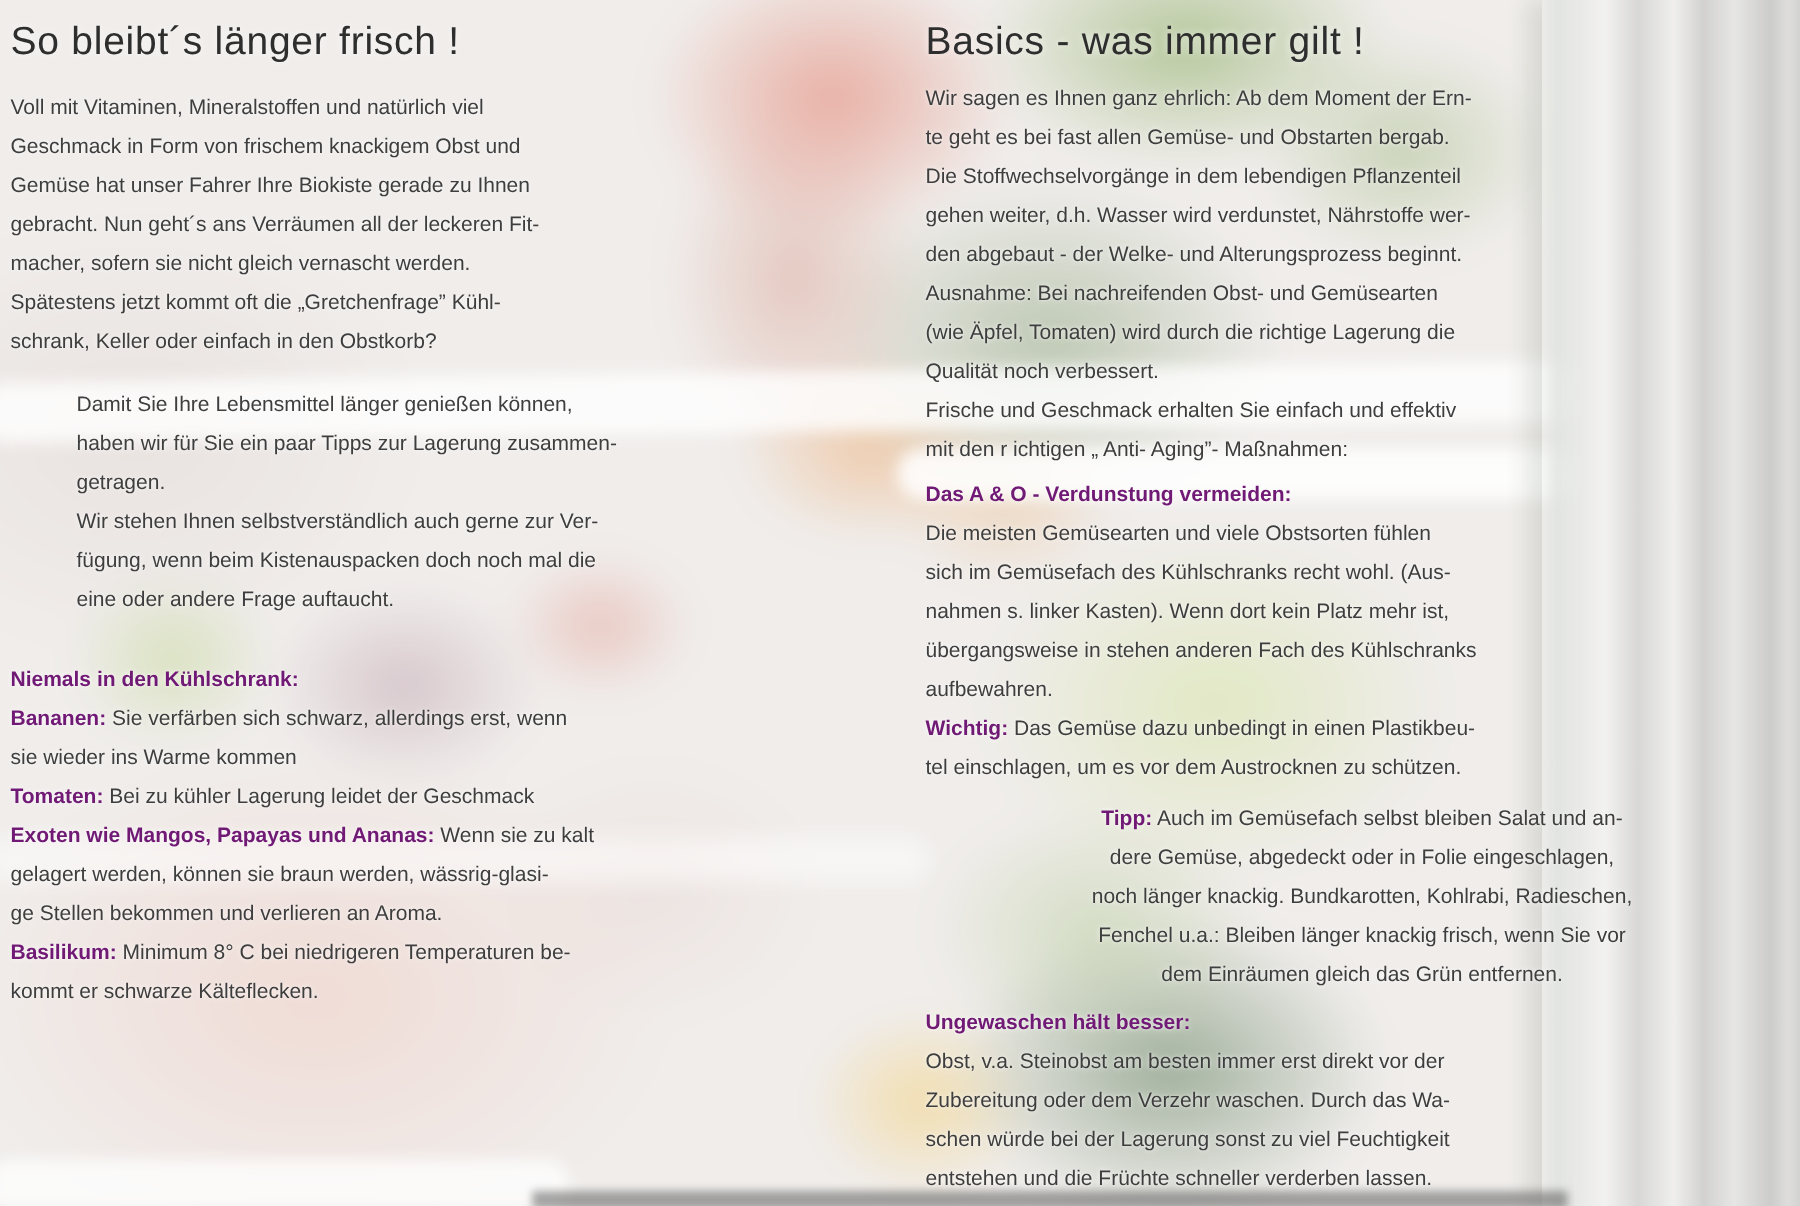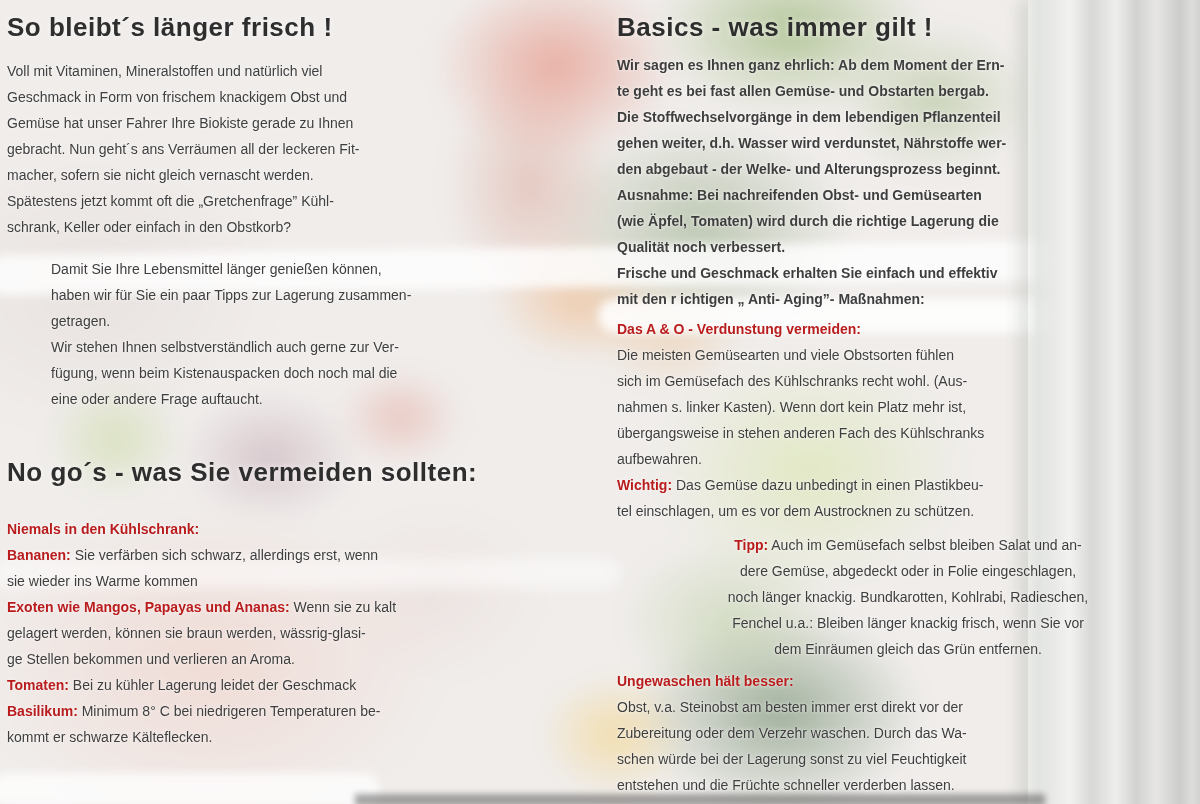--- a/index.html
+++ b/index.html
@@ -47,34 +47,34 @@
   .streak-a{left:-12px;top:248px;width:1065px;height:40px;transform:rotate(-.8deg);}
   .streak-b{left:598px;top:299px;width:455px;height:34px;background:rgba(255,255,255,.85);}
   .streak-c{left:-10px;top:558px;width:630px;height:30px;background:rgba(255,255,255,.5);filter:blur(7px);}
   .streak-d{left:-10px;top:773px;width:390px;height:34px;background:rgba(255,255,255,.75);}
   .shelf-bar{position:absolute;left:355px;bottom:-2px;width:690px;height:12px;background:rgba(80,80,80,.5);filter:blur(3px);}
   
   .content{position:absolute;inset:0;z-index:2;color:#3e3e3e;}
   .col{position:absolute;top:0;}
   .col-left{left:7px;width:578px;}
   .col-right{left:617px;width:582px;}
-  .h{font-size:26px;font-weight:bold;letter-spacing:.5px;color:#2e2e2e;
+  .h{font-size:26px;font-weight:normal;letter-spacing:.5px;color:#2e2e2e;
      line-height:34px;margin:0;text-shadow:0 0 6px rgba(255,255,255,.75);}
   .h1l{margin-top:10px;}
   .h2l{margin-top:43px;}
   .h1r{margin-top:10px;}
   .body{font-size:14px;line-height:26px;margin:0;
         text-shadow:0 0 5px rgba(255,255,255,.7),0 0 2px rgba(255,255,255,.5);}
   .pre{white-space:pre;}
   .blk{display:block;}
-  b{color:#b91c1c;}
+  b{color:#701a75;}
   .m-intro1{margin-top:14px;}
   .m-intro2{margin-top:16px;margin-left:44px;}
   .m-nogo{margin-top:27px;}
-  .m-rintro{margin-top:8px;font-weight:bold;}
+  .m-rintro{margin-top:8px;}
   .m-ao{margin-top:4px;}
   .m-tipp{margin-top:8px;text-align:center;}
   .m-unw{margin-top:6px;}
 </style>
 </head>
 <body>
 
 <div class="bg">
   <div class="bg-photo"></div>
   <div class="veil"></div>
@@ -96,25 +96,24 @@
 gebracht. Nun geht´s ans Verräumen all der leckeren Fit-
 macher, sofern sie nicht gleich vernascht werden.
 Spätestens jetzt kommt oft die „Gretchenfrage” Kühl-
 schrank, Keller oder einfach in den Obstkorb?</p>
     <p class="body pre m-intro2">Damit Sie Ihre Lebensmittel länger genießen können,
 haben wir für Sie ein paar Tipps zur Lagerung zusammen-
 getragen.
 Wir stehen Ihnen selbstverständlich auch gerne zur Ver-
 fügung, wenn beim Kistenauspacken doch noch mal die
 eine oder andere Frage auftaucht.</p>
-    <h2 class="h h2l">No go´s - was Sie vermeiden sollten:</h2>
     <div class="body pre m-nogo"><span class="blk"><b>Niemals in den Kühlschrank:</b><span></span></span><span class="blk"><b>Bananen:</b><span> Sie verfärben sich schwarz, allerdings erst, wenn
-sie wieder ins Warme kommen</span></span><span class="blk"><b>Exoten wie Mangos, Papayas und Ananas:</b><span> Wenn sie zu kalt
+sie wieder ins Warme kommen</span></span><span class="blk"><b>Tomaten:</b><span> Bei zu kühler Lagerung leidet der Geschmack</span></span><span class="blk"><b>Exoten wie Mangos, Papayas und Ananas:</b><span> Wenn sie zu kalt
 gelagert werden, können sie braun werden, wässrig-glasi-
-ge Stellen bekommen und verlieren an Aroma.</span></span><span class="blk"><b>Tomaten:</b><span> Bei zu kühler Lagerung leidet der Geschmack</span></span><span class="blk"><b>Basilikum:</b><span> Minimum 8° C bei niedrigeren Temperaturen be-
+ge Stellen bekommen und verlieren an Aroma.</span></span><span class="blk"><b>Basilikum:</b><span> Minimum 8° C bei niedrigeren Temperaturen be-
 kommt er schwarze Kälteflecken.</span></span></div>
   </div>
 
   <div class="col col-right">
     <h1 class="h h1r">Basics - was immer gilt !</h1>
     <p class="body pre m-rintro">Wir sagen es Ihnen ganz ehrlich: Ab dem Moment der Ern-
 te geht es bei fast allen Gemüse- und Obstarten bergab.
 Die Stoffwechselvorgänge in dem lebendigen Pflanzenteil
 gehen weiter, d.h. Wasser wird verdunstet, Nährstoffe wer-
 den abgebaut - der Welke- und Alterungsprozess beginnt.

